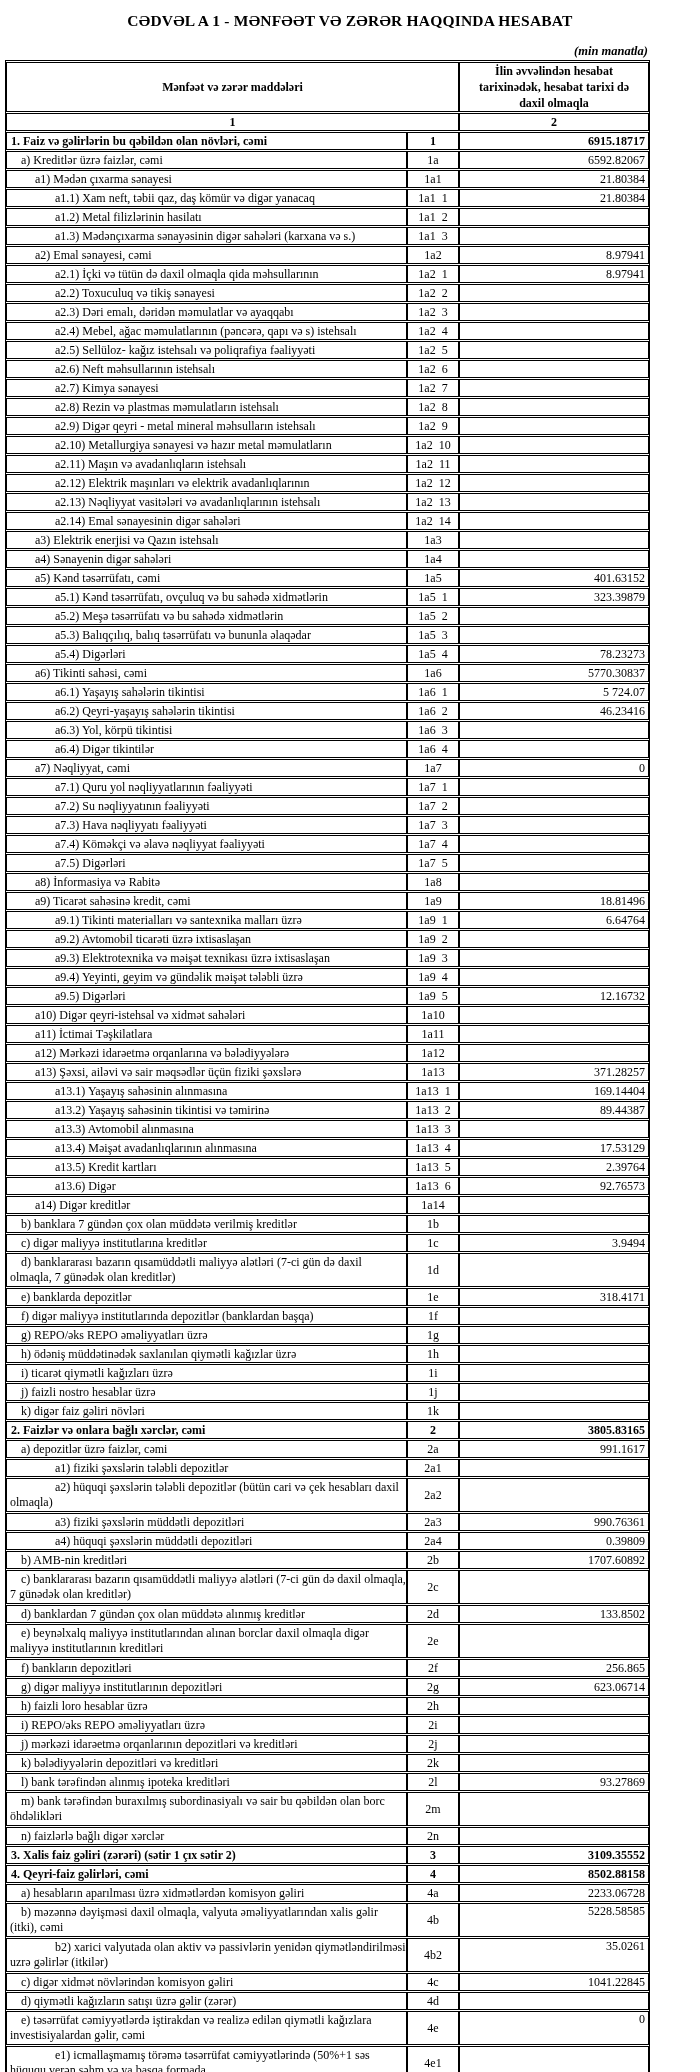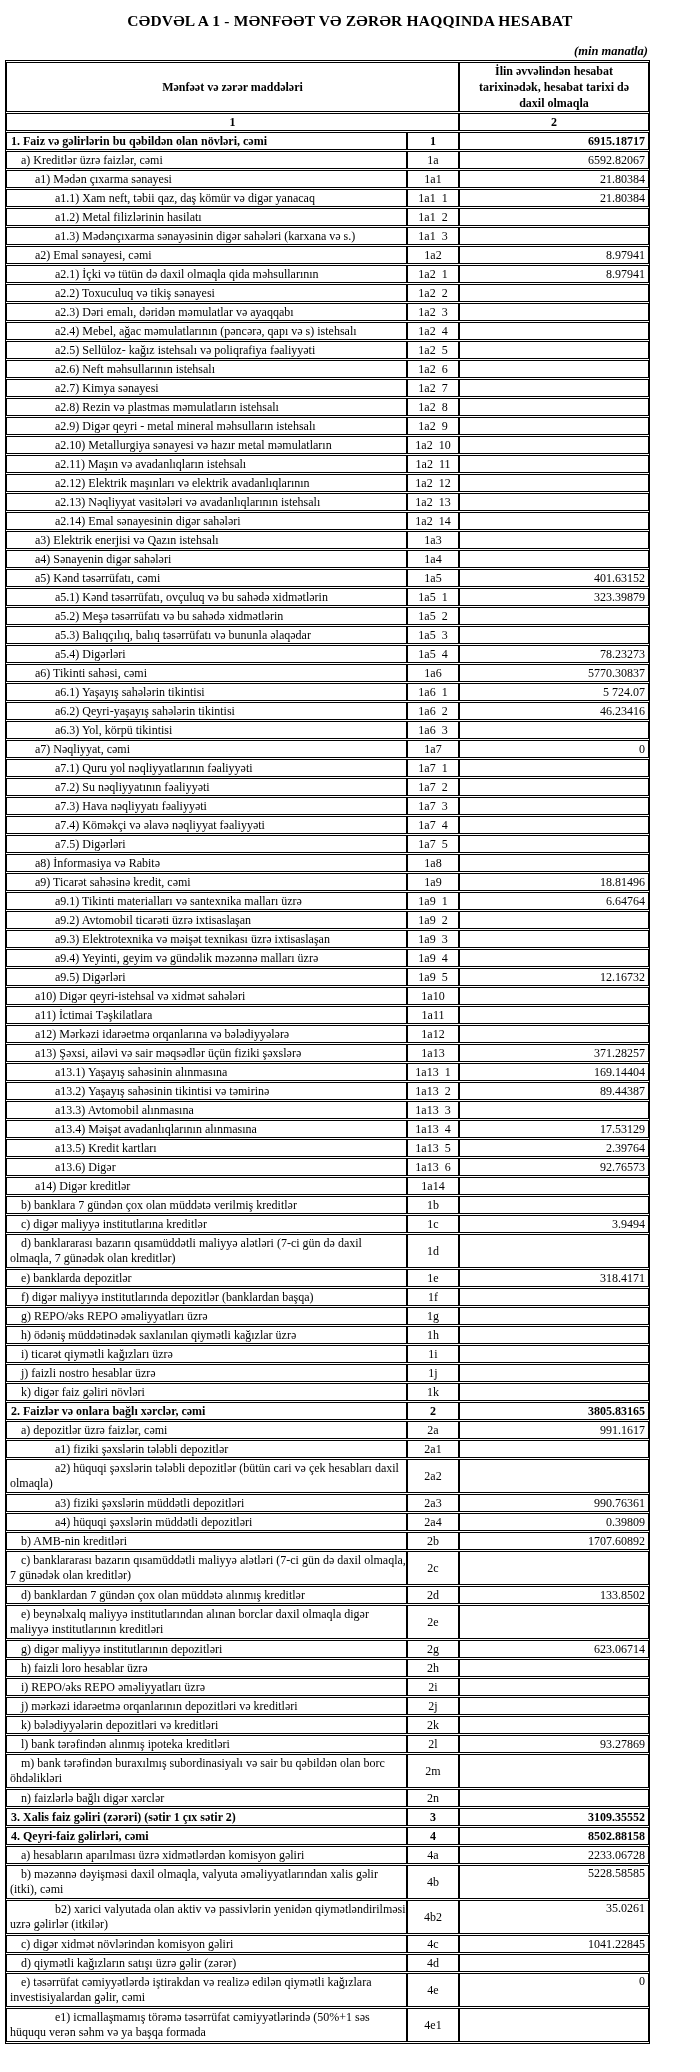--- a/index.html
+++ b/index.html
@@ -217,20 +217,25 @@
             <td class="lab" style="text-indent: 45px;">a6.2) Qeyri-yaşayış sahələrin tikintisi</td>
             <td class="code">1a6  2</td>
             <td class="val">46.23416</td>
           </tr>
           <tr>
             <td class="lab" style="text-indent: 45px;">a6.3) Yol, körpü tikintisi</td>
             <td class="code">1a6  3</td>
             <td class="val"></td>
           </tr>
           <tr>
+            <td class="lab" style="text-indent: 45px;">a6.4) Digər tikintilər</td>
+            <td class="code">1a6  4</td>
+            <td class="val"></td>
+          </tr>
+          <tr>
             <td class="lab" style="text-indent: 25px;">a7) Nəqliyyat, cəmi</td>
             <td class="code">1a7</td>
             <td class="val">0</td>
           </tr>
           <tr>
             <td class="lab" style="text-indent: 45px;">a7.1) Quru yol nəqliyyatlarının fəaliyyəti</td>
             <td class="code">1a7  1</td>
             <td class="val"></td>
           </tr>
           <tr>
@@ -272,21 +277,21 @@
             <td class="lab" style="text-indent: 45px;">a9.2) Avtomobil ticarəti üzrə ixtisaslaşan</td>
             <td class="code">1a9  2</td>
             <td class="val"></td>
           </tr>
           <tr>
             <td class="lab" style="text-indent: 45px;">a9.3) Elektrotexnika və məişət texnikası üzrə ixtisaslaşan</td>
             <td class="code">1a9  3</td>
             <td class="val"></td>
           </tr>
           <tr>
-            <td class="lab" style="text-indent: 45px;">a9.4) Yeyinti, geyim və gündəlik məzənnə malları üzrə</td>
+            <td class="lab" style="text-indent: 45px;">a9.4) Yeyinti, geyim və gündəlik məişət tələbli üzrə</td>
             <td class="code">1a9  4</td>
             <td class="val"></td>
           </tr>
           <tr>
             <td class="lab" style="text-indent: 45px;">a9.5) Digərləri</td>
             <td class="code">1a9  5</td>
             <td class="val">12.16732</td>
           </tr>
           <tr>
             <td class="lab" style="text-indent: 25px;">a10) Digər qeyri-istehsal və xidmət sahələri</td>
@@ -435,20 +440,25 @@
           </tr>
           <tr>
             <td class="lab" style="text-indent: 11px;">d) banklardan 7 gündən çox olan müddətə alınmış kreditlər</td>
             <td class="code">2d</td>
             <td class="val">133.8502</td>
           </tr>
           <tr class="wrap">
             <td class="lab" style="text-indent: 11px;">e) beynəlxalq maliyyə institutlarından alınan borclar daxil olmaqla digər maliyyə institutlarının kreditləri</td>
             <td class="code">2e</td>
             <td class="val"></td>
+          </tr>
+          <tr>
+            <td class="lab" style="text-indent: 11px;">f) bankların depozitləri</td>
+            <td class="code">2f</td>
+            <td class="val">256.865</td>
           </tr>
           <tr>
             <td class="lab" style="text-indent: 11px;">g) digər maliyyə institutlarının depozitləri</td>
             <td class="code">2g</td>
             <td class="val">623.06714</td>
           </tr>
           <tr>
             <td class="lab" style="text-indent: 11px;">h) faizli loro hesablar üzrə</td>
             <td class="code">2h</td>
             <td class="val"></td>

